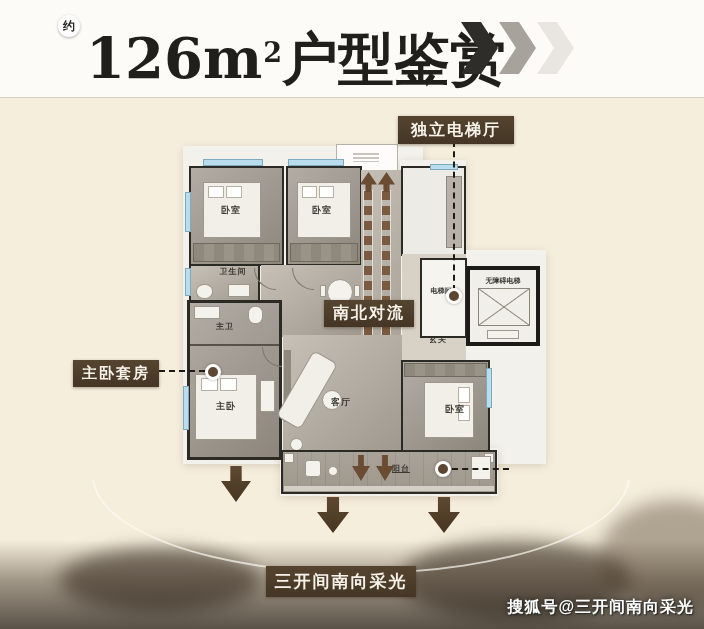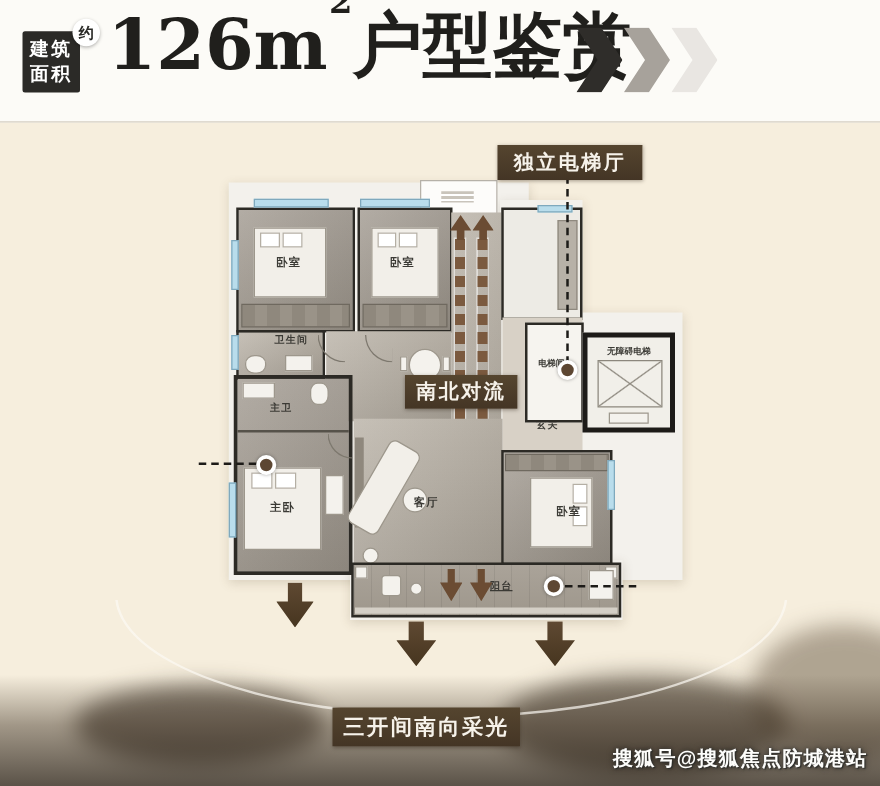--- a/index.html
+++ b/index.html
@@ -26,21 +26,21 @@
        border-radius:50%;clip-path:inset(52% 0 0 0);}
 
   
   .hdr{position:absolute;left:0;top:0;width:704px;height:97px;background:#fcfbf7;border-bottom:1px solid #d5cfc4;}
   .badge{position:absolute;left:18px;top:25px;width:46px;height:49px;background:#2b2a27;border-radius:2px;
          color:#fff;font-size:15px;font-weight:bold;line-height:1.3;display:flex;flex-direction:column;
          align-items:center;justify-content:center;letter-spacing:2px;}
   .badge-circ{position:absolute;left:58px;top:15px;width:22px;height:22px;border-radius:50%;background:#fff;
          color:#2a2a27;font-size:12px;font-weight:bold;display:flex;align-items:center;justify-content:center;
          box-shadow:0 1px 3px rgba(0,0,0,.3);}
-  .title{position:absolute;left:86px;top:8px;height:78px;display:flex;align-items:flex-start;
+  .title{position:absolute;left:86px;top:8px;height:78px;display:flex;align-items:flex-end;
          font-family:"DejaVu Serif","Liberation Serif",serif;font-weight:bold;color:#201f1c;
          font-size:56px;line-height:1;white-space:nowrap;}
   .title .sup{font-size:27px;vertical-align:super;position:relative;top:-20px;margin-left:1px;}
   .chevrons{position:absolute;left:461px;top:22px;display:flex;gap:1px;}
   .chev{width:37px;height:52px;clip-path:polygon(0 0,54% 0,100% 50%,54% 100%,0 100%,46% 50%);}
   .chev1{background:#2f2d2a;} .chev2{background:#a7a29b;} .chev3{background:#e9e6e2;}
 
   
   .base{position:absolute;background:#f3f1ec;box-shadow:0 2px 8px rgba(90,70,45,.18);}
   .room{position:absolute;border:2px solid #2c2a25;box-sizing:border-box;}
@@ -93,24 +93,20 @@
 <div class="stage">
 
   <div class="bg"></div>
   <div class="blob" style="left:60px;top:548px;width:200px;height:64px;background:rgba(40,30,18,.55);"></div>
   <div class="blob" style="left:400px;top:540px;width:230px;height:80px;background:rgba(46,35,21,.55);"></div>
   <div class="blob" style="left:600px;top:500px;width:150px;height:110px;background:rgba(70,52,32,.4);"></div>
   <div class="bg-dark-band"></div>
   <div class="arc"></div>
 
   <div class="hdr">
-    <div class="badge">
-      <span>建筑</span>
-      <span>面积</span>
-    </div>
     <div class="badge-circ">约</div>
     <div class="title">
       <span>126m</span>
         <span class="sup">2</span>
         <span>户型鉴赏</span>
     </div>
     <div class="chevrons">
       <div class="chev chev1"></div>
       <div class="chev chev2"></div>
       <div class="chev chev3"></div>
@@ -230,17 +226,18 @@
   <div class="dot" style="left:205px;top:364px;"></div>
   <div class="dot" style="left:435px;top:461px;"></div>
   <div class="dash-h" style="left:452px;top:468px;width:57px;"></div>
 
   <div class="bigarrow" style="left:221px;top:466px;width:30px;height:36px;"></div>
   <div class="bigarrow" style="left:317px;top:497px;width:32px;height:36px;"></div>
   <div class="bigarrow" style="left:428px;top:497px;width:32px;height:36px;"></div>
 
   <div class="plabel" style="left:324px;top:300px;width:90px;height:27px;font-size:16px;">南北对流</div>
   <div class="plabel" style="left:398px;top:116px;width:116px;height:28px;font-size:16px;">独立电梯厅</div>
+  <div class="plabel" style="left:73px;top:360px;width:86px;height:27px;font-size:15px;">主卧套房</div>
   <div class="plabel" style="left:266px;top:566px;width:150px;height:31px;font-size:17px;">三开间南向采光</div>
 
-  <div class="watermark">搜狐号@搜狐焦点防城港站</div>
+  <div class="watermark">搜狐号@三开间南向采光</div>
 
 </div>
 
 </body></html>

